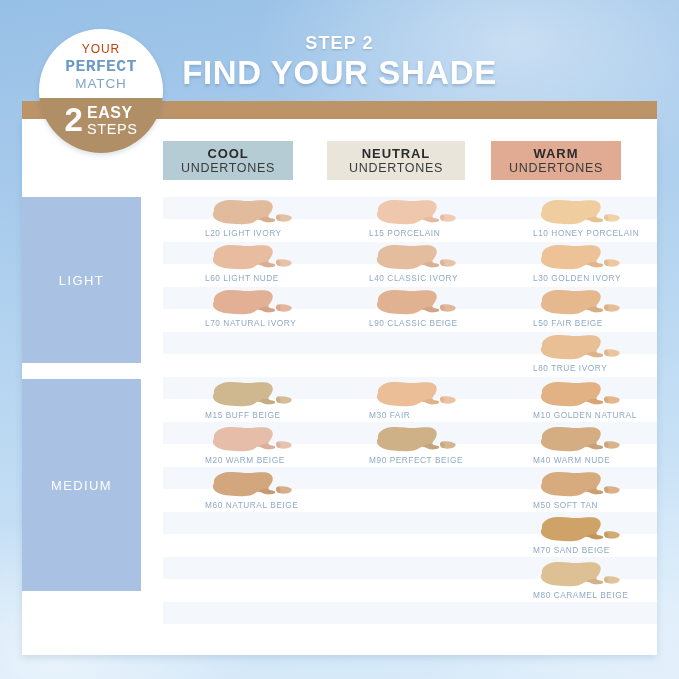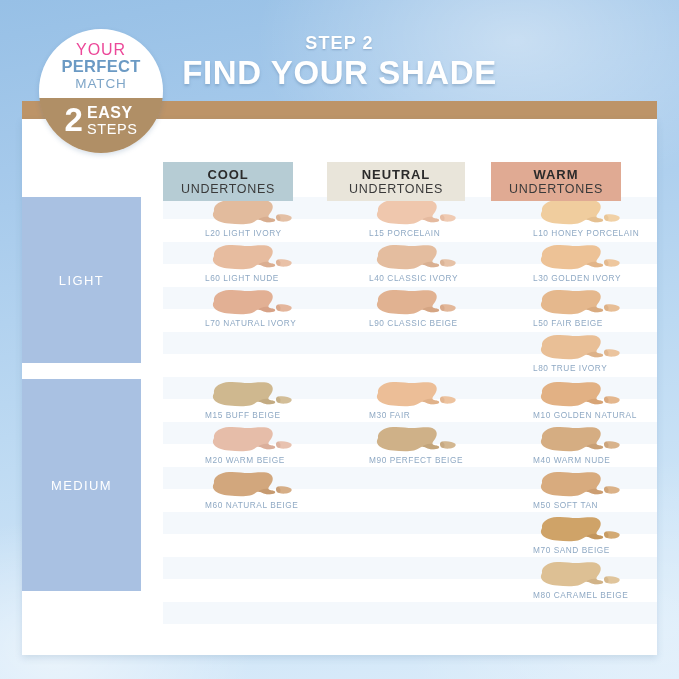--- a/index.html
+++ b/index.html
@@ -98,31 +98,32 @@
     position: absolute;
     left: 0; top: 56%;
     width: 100%; height: 44%;
     background: #b08f66;
     display: flex;
     align-items: flex-start;
     justify-content: center;
     padding-top: 5px;
   }
   .badge-your {
-    color: #ec4899;
-    font-size: 16px;
+    color: #c2410c;
+    font-size: 12px;
     letter-spacing: 0.9px;
     line-height: 15px;
   }
   .badge-perfect {
     color: #6b9ac4;
     font-size: 16.5px;
     font-weight: bold;
     letter-spacing: 0.3px;
     line-height: 19px;
+    font-family: Liberation Mono, monospace;
   }
   .badge-match {
     color: #7fa6c8;
     font-size: 13.5px;
     letter-spacing: 0.9px;
     line-height: 16px;
   }
   .badge-num {
     color: #ffffff;
     font-size: 33px;
@@ -149,21 +150,20 @@
     letter-spacing: 0.6px;
     line-height: 16px;
   }
 
   
   .col-headers {
     position: absolute;
     left: 22px; top: 141px;
     width: 635px; height: 40px;
     z-index: 6;
-    margin-top: 21px;
   }
   .col-chip {
     position: absolute;
     top: 0;
     height: 39px;
     display: flex;
     flex-direction: column;
     align-items: center;
     justify-content: center;
   }

